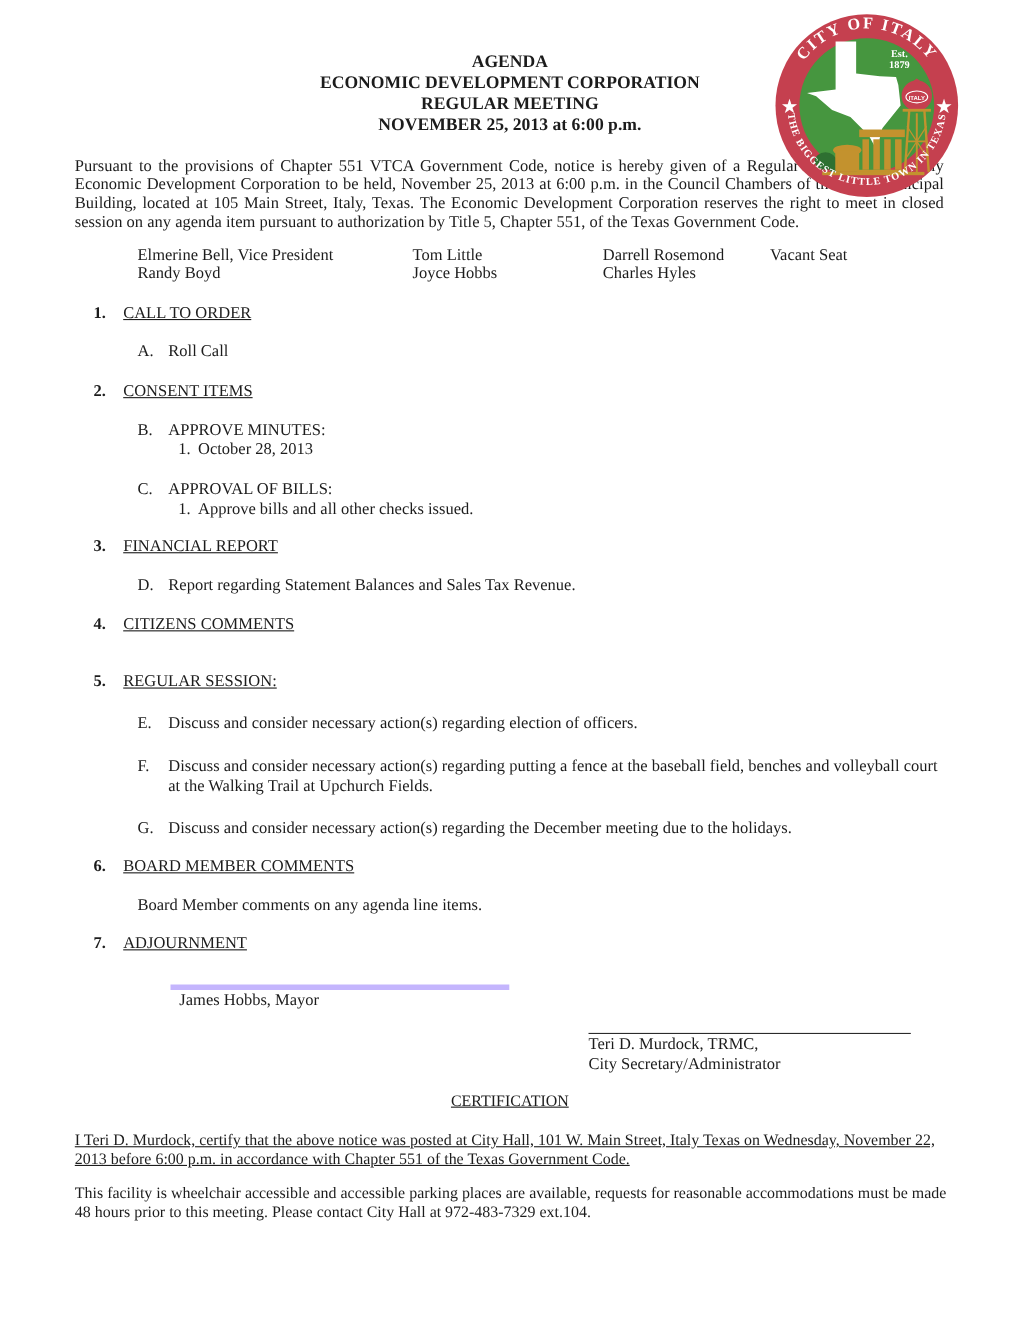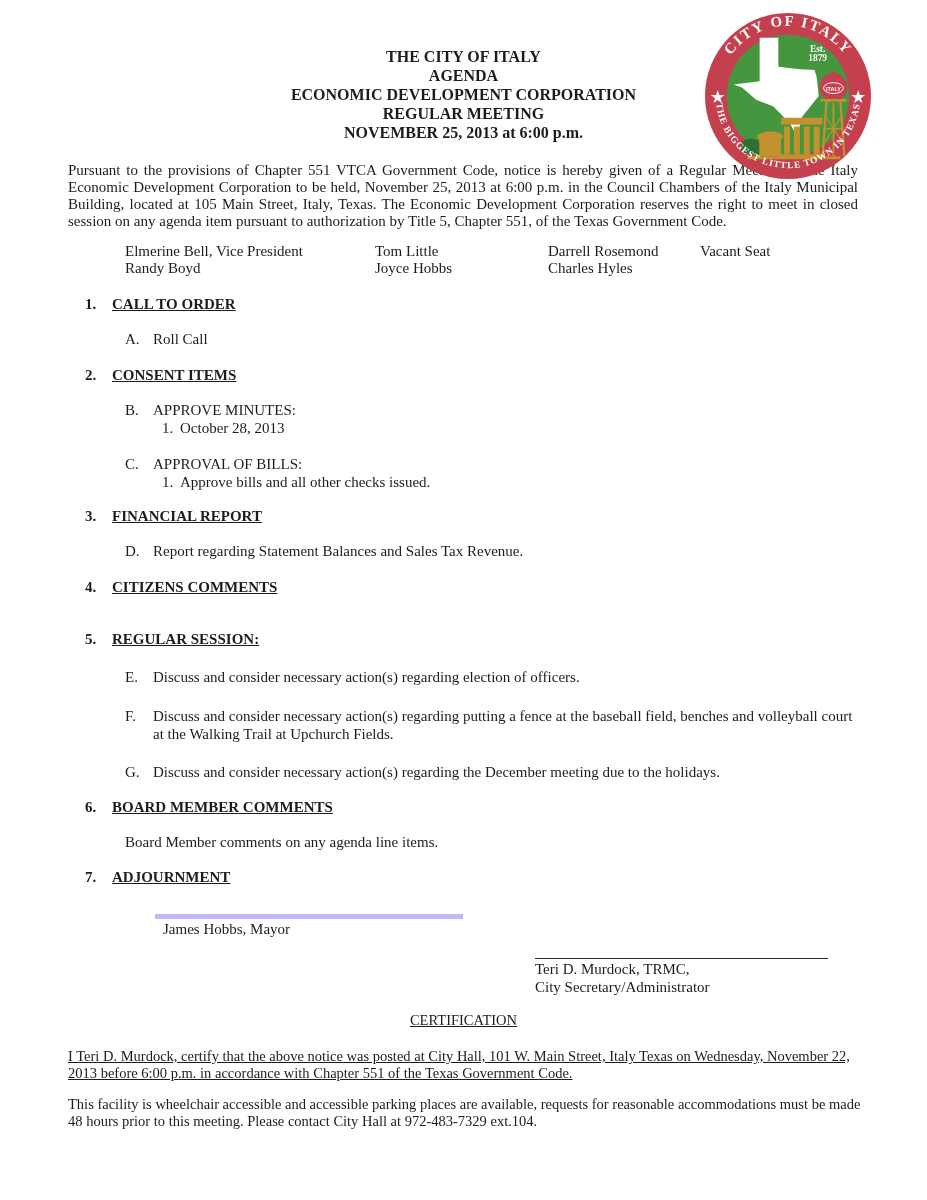--- a/index.html
+++ b/index.html
@@ -47,21 +47,21 @@
     margin: 13px 0 0 125px;
     display: grid;
     grid-template-columns: 250px 173px 152px auto;
     font-size: 15px;
     line-height: 16.5px;
   }
 
   
   .item { display: flex; margin-left: 85px; font-size: 15px; line-height: 17px; }
   .item .num { width: 27px; font-weight: bold; flex: none; }
-  .item .title { font-weight: bold; text-decoration: underline; }
+  .item .title { font-weight: normal; text-decoration: underline; }
 
   .sub { display: flex; margin-left: 125px; margin-right: 62px; font-size: 15px; line-height: 18px; }
   .sub .letter { width: 28px; flex: none; }
   .sub .text { flex: 1; }
 
   .subsub { display: flex; margin-left: 162px; font-size: 15px; line-height: 17px; }
   .subsub .n { width: 18px; flex: none; }
 
   .note { margin-left: 125px; font-size: 15px; line-height: 17px; }
 
@@ -169,21 +169,20 @@
       <text font-size="9.5" font-weight="bold" fill="#ffffff" letter-spacing="1" font-family="Liberation Serif, serif">
         <textPath href="#arcBottom" startOffset="50%" text-anchor="middle">THE BIGGEST LITTLE TOWN IN TEXAS</textPath>
       </text>
 
       <text x="14" y="92" font-size="18" fill="#ffffff" text-anchor="middle">★</text>
       <text x="156" y="92" font-size="18" fill="#ffffff" text-anchor="middle">★</text>
     </svg>
   </div>
 
   <header class="doc-header">
-    <div>THE CITY OF ITALY</div>
     <div>AGENDA</div>
     <div>ECONOMIC DEVELOPMENT CORPORATION</div>
     <div>REGULAR MEETING</div>
     <div>NOVEMBER 25, 2013 at 6:00 p.m.</div>
   </header>
 
   <p class="intro">Pursuant to the provisions of Chapter 551 VTCA Government Code, notice is hereby given of a Regular Meeting of the Italy Economic Development Corporation to be held, November 25, 2013 at 6:00 p.m. in the Council Chambers of the Italy Municipal Building, located at 105 Main Street, Italy, Texas. The Economic Development Corporation reserves the right to meet in closed session on any agenda item pursuant to authorization by Title 5, Chapter 551, of the Texas Government Code.</p>
 
   <div class="board">
     <div>Elmerine Bell, Vice President</div>

